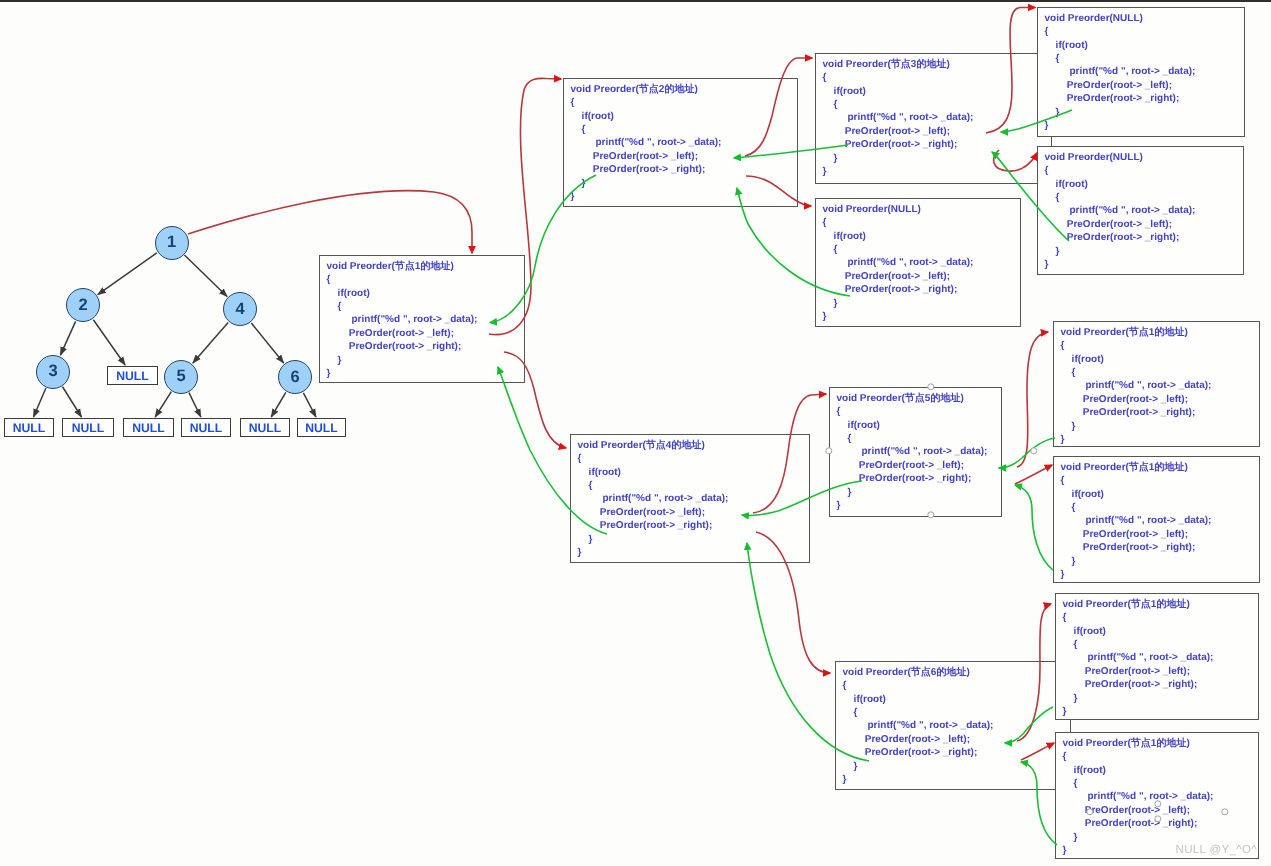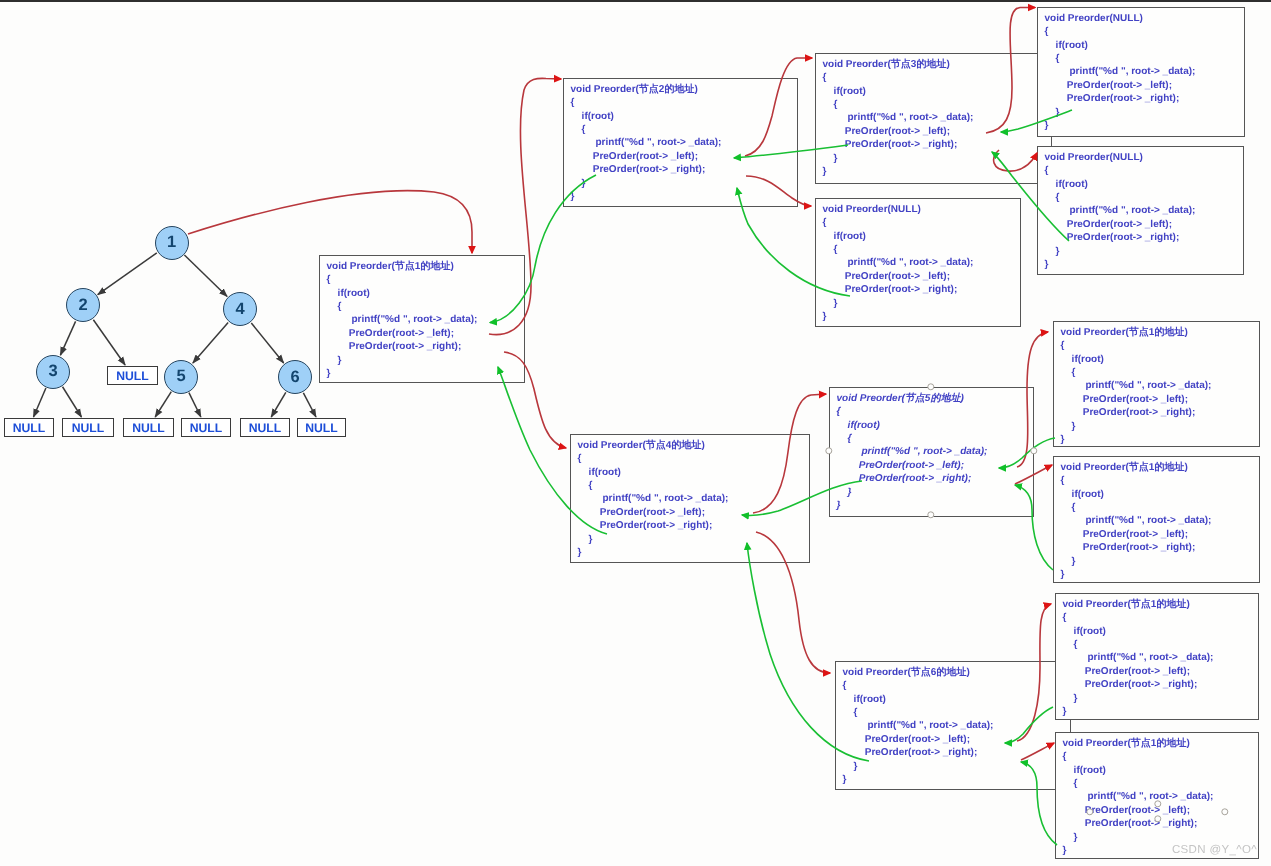--- a/index.html
+++ b/index.html
@@ -142,21 +142,21 @@
         <div class="code">void Preorder(节点4的地址)
 {
     if(root)
     {
          printf("%d ", root-&gt; _data);
         PreOrder(root-&gt; _left);
         PreOrder(root-&gt; _right);
     }
 }</div>
       </div>
-      <div class="codebox" style="left: 829px; top: 387px; width: 205px; height: 130px; font-style: italic;">
+      <div class="codebox" style="left: 829px; top: 387px; width: 173px; height: 130px;">
         <div class="code">void Preorder(节点5的地址)
 {
     if(root)
     {
          printf("%d ", root-&gt; _data);
         PreOrder(root-&gt; _left);
         PreOrder(root-&gt; _right);
     }
 }</div>
       </div>
@@ -261,14 +261,14 @@
       <div class="handle" style="left: 931px; top: 386.5px;"></div>
       <div class="handle" style="left: 828.5px; top: 451px;"></div>
       <div class="handle" style="left: 1034px; top: 451px;"></div>
       <div class="handle" style="left: 931px; top: 514.5px;"></div>
       <div class="handle" style="left: 1090px; top: 812px;"></div>
       <div class="handle" style="left: 1157.5px; top: 804px;"></div>
       <div class="handle" style="left: 1157.5px; top: 819px;"></div>
       <div class="handle" style="left: 1225px; top: 812px;"></div>
     </div>
   <div class="topbar"></div>
-  <div class="watermark" style="left: 1257px; top: 850px;">CSDN @Y_^O^</div>
+  <div class="watermark" style="left: 1257px; top: 850px;">NULL @Y_^O^</div>
 </div>
 
 </body></html>

